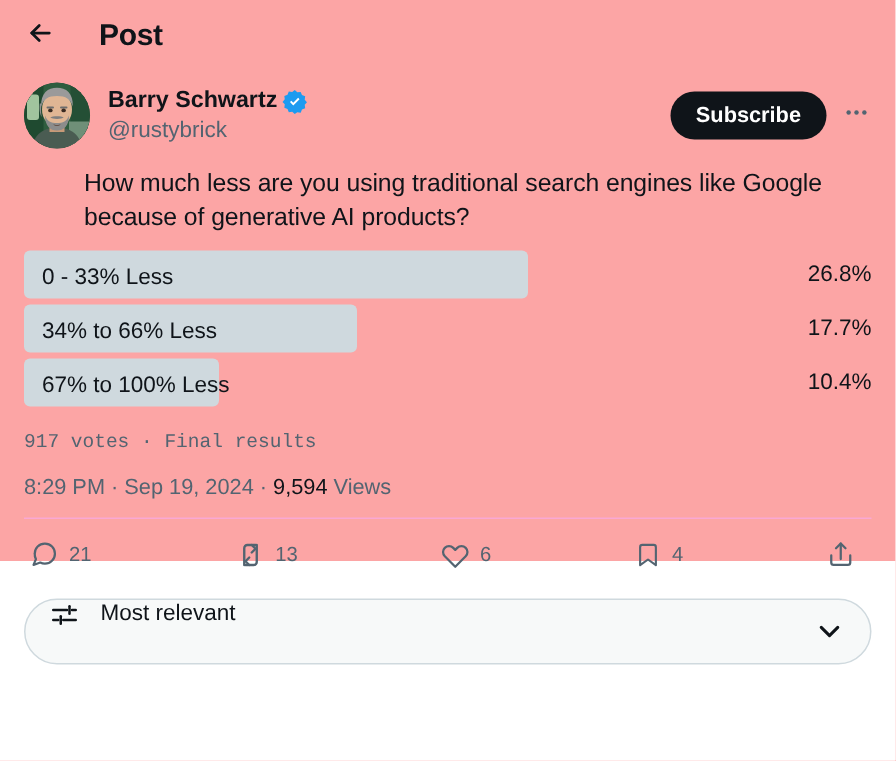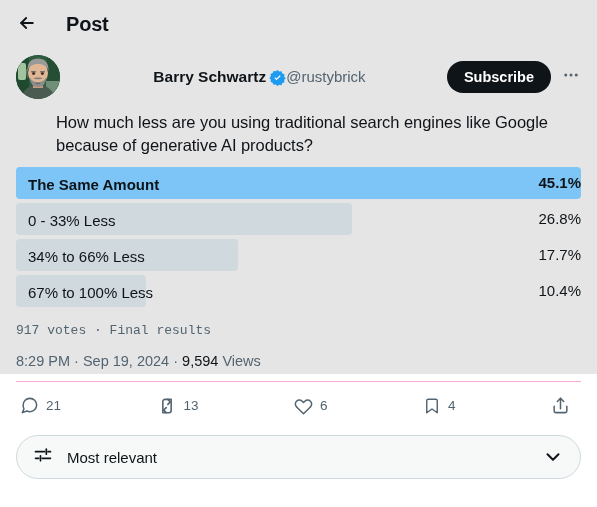--- a/index.html
+++ b/index.html
@@ -13,21 +13,21 @@
     font-family: "Liberation Sans", sans-serif;
     color: #0F1419;
     -webkit-font-smoothing: antialiased;
     overflow: hidden;
   }
   .page {
     position: relative;
     width: 597px;
     height: 374px;
     box-sizing: border-box;
-    background: #e5e5e5;
+    background: #fca5a5;
   }
 
   
   .header {
     display: flex;
     align-items: center;
     height: 49px;
     padding: 0 16px;
     box-sizing: border-box;
   }
@@ -63,21 +63,21 @@
     overflow: hidden;
     flex: 0 0 44px;
     background: #27483a;
     position: relative;
     cursor: pointer;
   }
   .avatar svg { display:block; }
   .author-names {
     margin-left: 12px;
     display: flex;
-    flex-direction: row;
+    flex-direction: column;
     justify-content: center;
     line-height: 1.25;
     flex: 1 1 auto;
     min-width: 0;
   }
   .author-name-line {
     display: flex;
     align-items: center;
     gap: 3px;
   }
@@ -207,21 +207,20 @@
   .action .count { color: #536471; font-size: 13.5px; }
   .action svg { display:block; }
 
   
   .sortbar-wrap { padding: 6px 16px 0 16px; }
   .sortbar {
     height: 44px;
     border: 1px solid #CFD9DE;
     border-radius: 9999px;
     display: flex;
-    align-items: center;
     padding: 0 16px;
     box-sizing: border-box;
     background: #F7F9F9;
     cursor: pointer;
   }
   .sortbar-label {
     margin-left: 14px;
     font-size: 15px;
     color: #0F1419;
     flex: 1 1 auto;
@@ -305,25 +304,20 @@
             <circle cx="19" cy="12" r="2"></circle>
         </svg>
       </span>
     </div>
   </div>
 
   <div class="post-text">How much less are you using traditional search engines like Google because of generative AI products?</div>
 
   <div class="poll">
 
-    <div class="poll-row winner">
-      <div class="poll-bar winner" style="width: 100%;"></div>
-      <span class="poll-label">The Same Amount</span>
-      <span class="poll-pct">45.1%</span>
-    </div>
 
     <div class="poll-row">
       <div class="poll-bar" style="width: 59.4235%;"></div>
       <span class="poll-label">0 - 33% Less</span>
       <span class="poll-pct">26.8%</span>
     </div>
 
     <div class="poll-row">
       <div class="poll-bar" style="width: 39.2461%;"></div>
       <span class="poll-label">34% to 66% Less</span>

